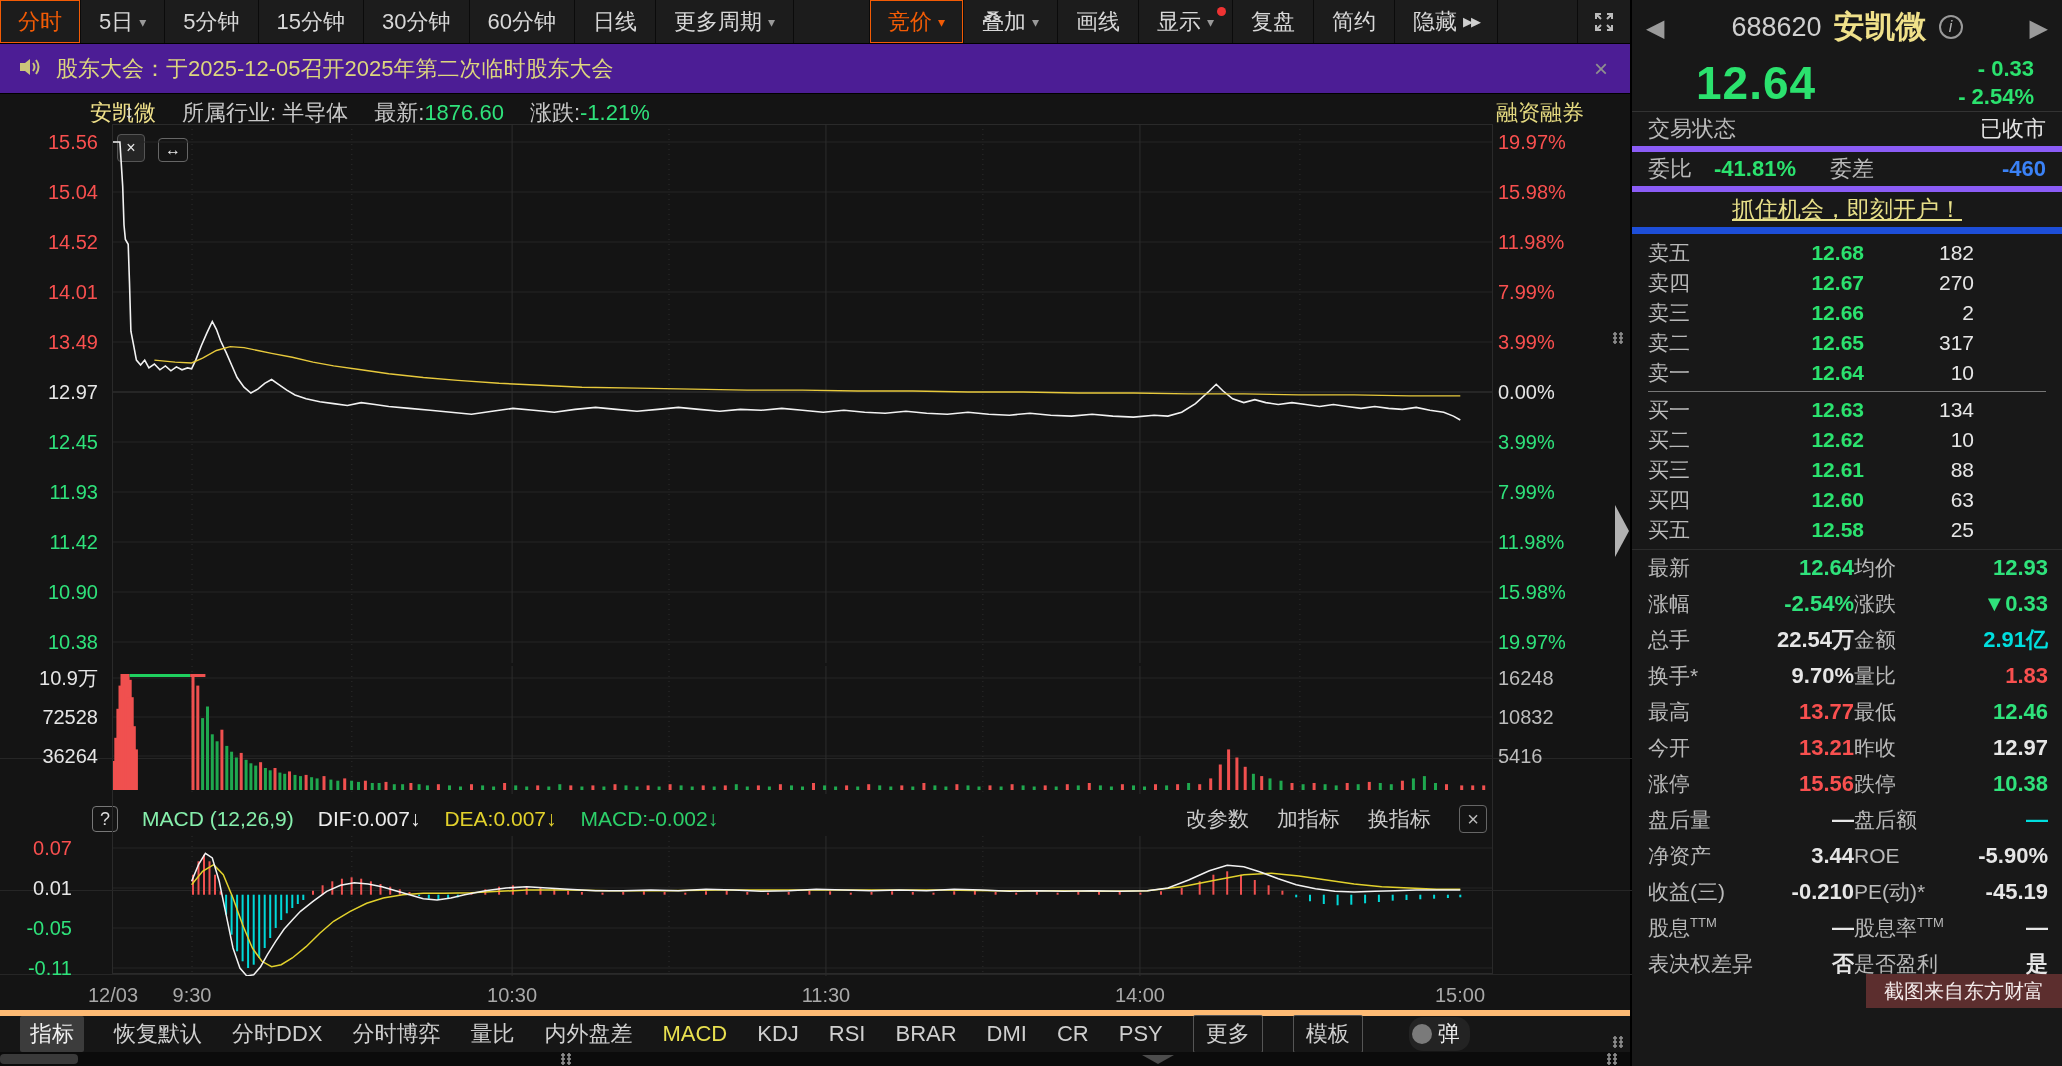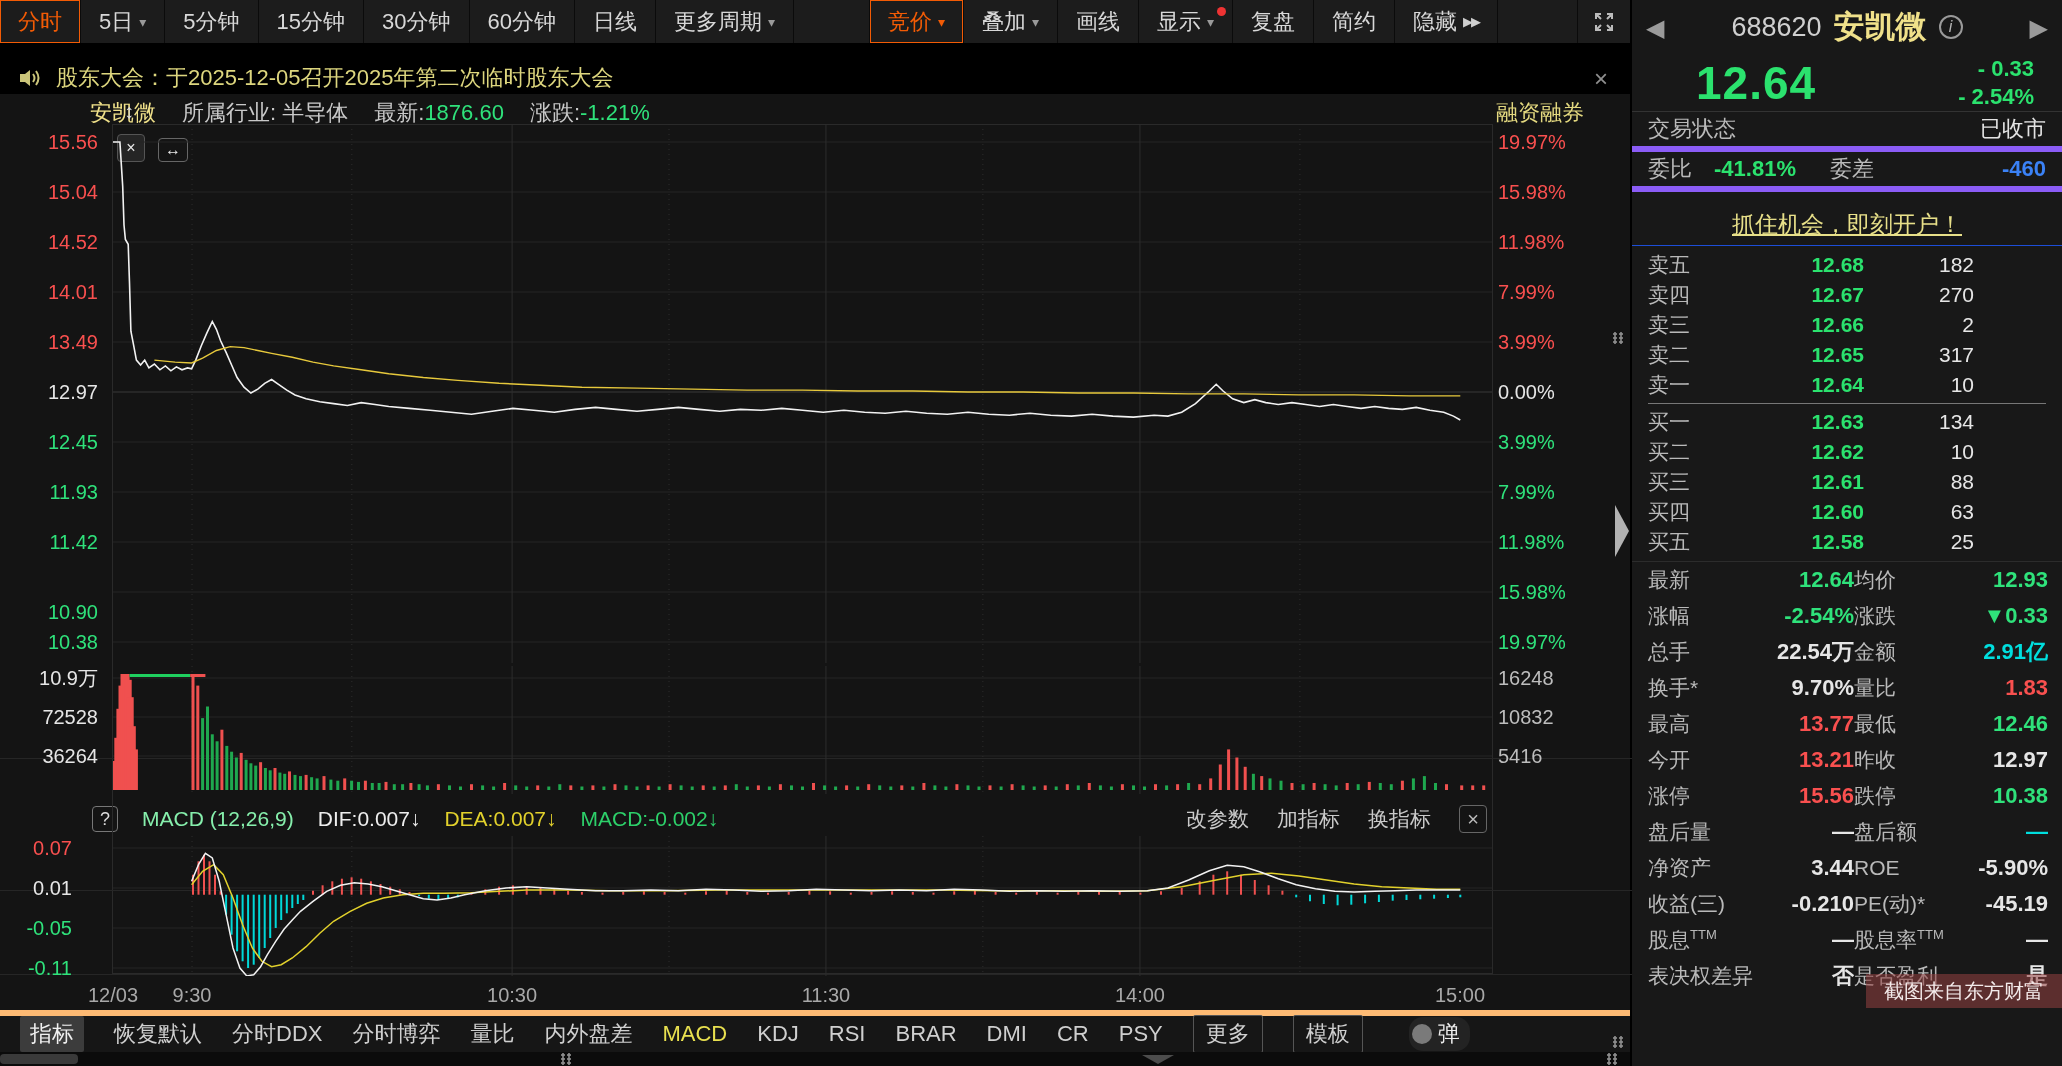--- a/index.html
+++ b/index.html
@@ -10,21 +10,21 @@
   .toolbar-top{height:44px;background:#1c1c1c;display:flex;align-items:stretch;border-bottom:1px solid #000;}
   .tt-item{display:flex;align-items:center;gap:6px;padding:0 18px;color:#d8d8d8;font-size:22px;border-right:1px solid #0b0b0b;cursor:pointer;position:relative;white-space:nowrap;}
   .tt-item .caret{font-size:14px;color:#9a9a9a;}
   .tt-item.orange{color:#f25b05;box-shadow:inset 0 0 0 1px #f25b05;}
   .tt-item.orange .caret{color:#f25b05;}
   .tt-item .reddot{position:absolute;top:7px;right:6px;width:9px;height:9px;border-radius:50%;background:#e33;}
   .tt-item .trail{font-size:13px;letter-spacing:-2px;color:#cfcfcf;}
   .tt-gap{width:76px;border-right:1px solid #0b0b0b;}
   .tt-icon{margin-left:auto;display:flex;align-items:center;padding:0 14px;border-left:1px solid #0b0b0b;cursor:pointer;}
   
-  .news-bar{height:50px;background:#000000;display:flex;align-items:flex-end;padding:0 18px;border-bottom:1px solid #000;position:relative;}
+  .news-bar{height:50px;background:#4c1d95;display:flex;align-items:center;padding:0 18px;border-bottom:1px solid #000;position:relative;}
   .news-text{color:#ddd67e;font-size:22px;margin-left:14px;}
   .news-close{position:absolute;right:22px;color:#8f8f8f;font-size:24px;cursor:pointer;}
   
   .chart-region{position:relative;height:916px;background:#141414;flex:none;}
   .chart-header{position:absolute;left:0;top:2px;width:100%;height:34px;display:flex;align-items:center;gap:26px;padding-left:90px;font-size:22px;}
   .ch-name{color:#f0e18a;}
   .ch-dim{color:#c9c9c9;}
   .ch-green{color:#2fe27b;}
   .ch-margin{position:absolute;right:46px;color:#e3d87f;}
   .plot-frame{position:absolute;left:112px;top:30px;width:1381px;height:850px;border:1px solid #2a2a2a;pointer-events:none;}
@@ -81,21 +81,21 @@
   .rp-chg{display:flex;flex-direction:column;align-items:flex-end;gap:2px;color:#2be26e;font-size:22px;font-weight:bold;margin-left:auto;}
   .rp-row{display:flex;align-items:center;padding:0 16px;border-bottom:6px solid #8b5cf6;}
   .rp-status{height:40px;font-size:22px;}
   .rp-status .lbl{color:#b9b9b9;}
   .rp-status .val{margin-left:auto;color:#e3e3e3;}
   .rp-weibi{height:40px;font-size:22px;gap:8px;}
   .rp-weibi .lbl{color:#b9b9b9;}
   .rp-weibi .v1{color:#2be26e;font-weight:bold;margin-left:14px;}
   .rp-weibi .lbl2{color:#b9b9b9;margin-left:26px;}
   .rp-weibi .v2{color:#3b82f6;font-weight:bold;margin-left:auto;}
-  .rp-ad{height:42px;display:flex;align-items:center;justify-content:center;border-bottom:1px solid #1d4ed8;margin-top:12px;}
+  .rp-ad{height:42px;display:flex;align-items:center;justify-content:center;border-bottom:7px solid #1d4ed8;}
   .rp-ad span{color:#e8e089;font-size:23px;text-decoration:underline;cursor:pointer;}
   .ob-row{display:flex;align-items:center;height:30px;font-size:21px;padding:0 16px;}
   .ob-row .lbl{width:76px;color:#b9b9b9;}
   .ob-row .price{width:140px;text-align:right;color:#2be26e;font-weight:bold;}
   .ob-row .vol{width:110px;text-align:right;color:#e6e6e6;}
   .ob-sep{height:1px;background:#777;margin:3px 16px;}
   .ob-wrap{border-bottom:1px solid #2c2c2c;padding:4px 0;}
   .st-row{display:flex;height:36px;align-items:center;font-size:21px;}
   .st-cell{display:flex;align-items:baseline;}
   .st-cell.l{width:222px;padding-left:16px;}
@@ -218,21 +218,21 @@
       <div class="hsep" style="top:880px;"></div>
     <div class="axis-label lab-left c-red" style="top: 48px;">15.56</div>
         <div class="axis-label lab-left c-red" style="top: 98px;">15.04</div>
         <div class="axis-label lab-left c-red" style="top: 148px;">14.52</div>
         <div class="axis-label lab-left c-red" style="top: 198px;">14.01</div>
         <div class="axis-label lab-left c-red" style="top: 248px;">13.49</div>
         <div class="axis-label lab-left c-white" style="top: 298px;">12.97</div>
         <div class="axis-label lab-left c-green" style="top: 348px;">12.45</div>
         <div class="axis-label lab-left c-green" style="top: 398px;">11.93</div>
         <div class="axis-label lab-left c-green" style="top: 448px;">11.42</div>
-        <div class="axis-label lab-left c-green" style="top: 518px;">10.90</div>
+        <div class="axis-label lab-left c-green" style="top: 498px;">10.90</div>
         <div class="axis-label lab-left c-green" style="top: 548px;">10.38</div>
         <div class="axis-label lab-right c-red" style="top: 48px;">19.97%</div>
         <div class="axis-label lab-right c-red" style="top: 98px;">15.98%</div>
         <div class="axis-label lab-right c-red" style="top: 148px;">11.98%</div>
         <div class="axis-label lab-right c-red" style="top: 198px;">7.99%</div>
         <div class="axis-label lab-right c-red" style="top: 248px;">3.99%</div>
         <div class="axis-label lab-right c-white" style="top: 298px;">0.00%</div>
         <div class="axis-label lab-right c-green" style="top: 348px;">3.99%</div>
         <div class="axis-label lab-right c-green" style="top: 398px;">7.99%</div>
         <div class="axis-label lab-right c-green" style="top: 448px;">11.98%</div>

